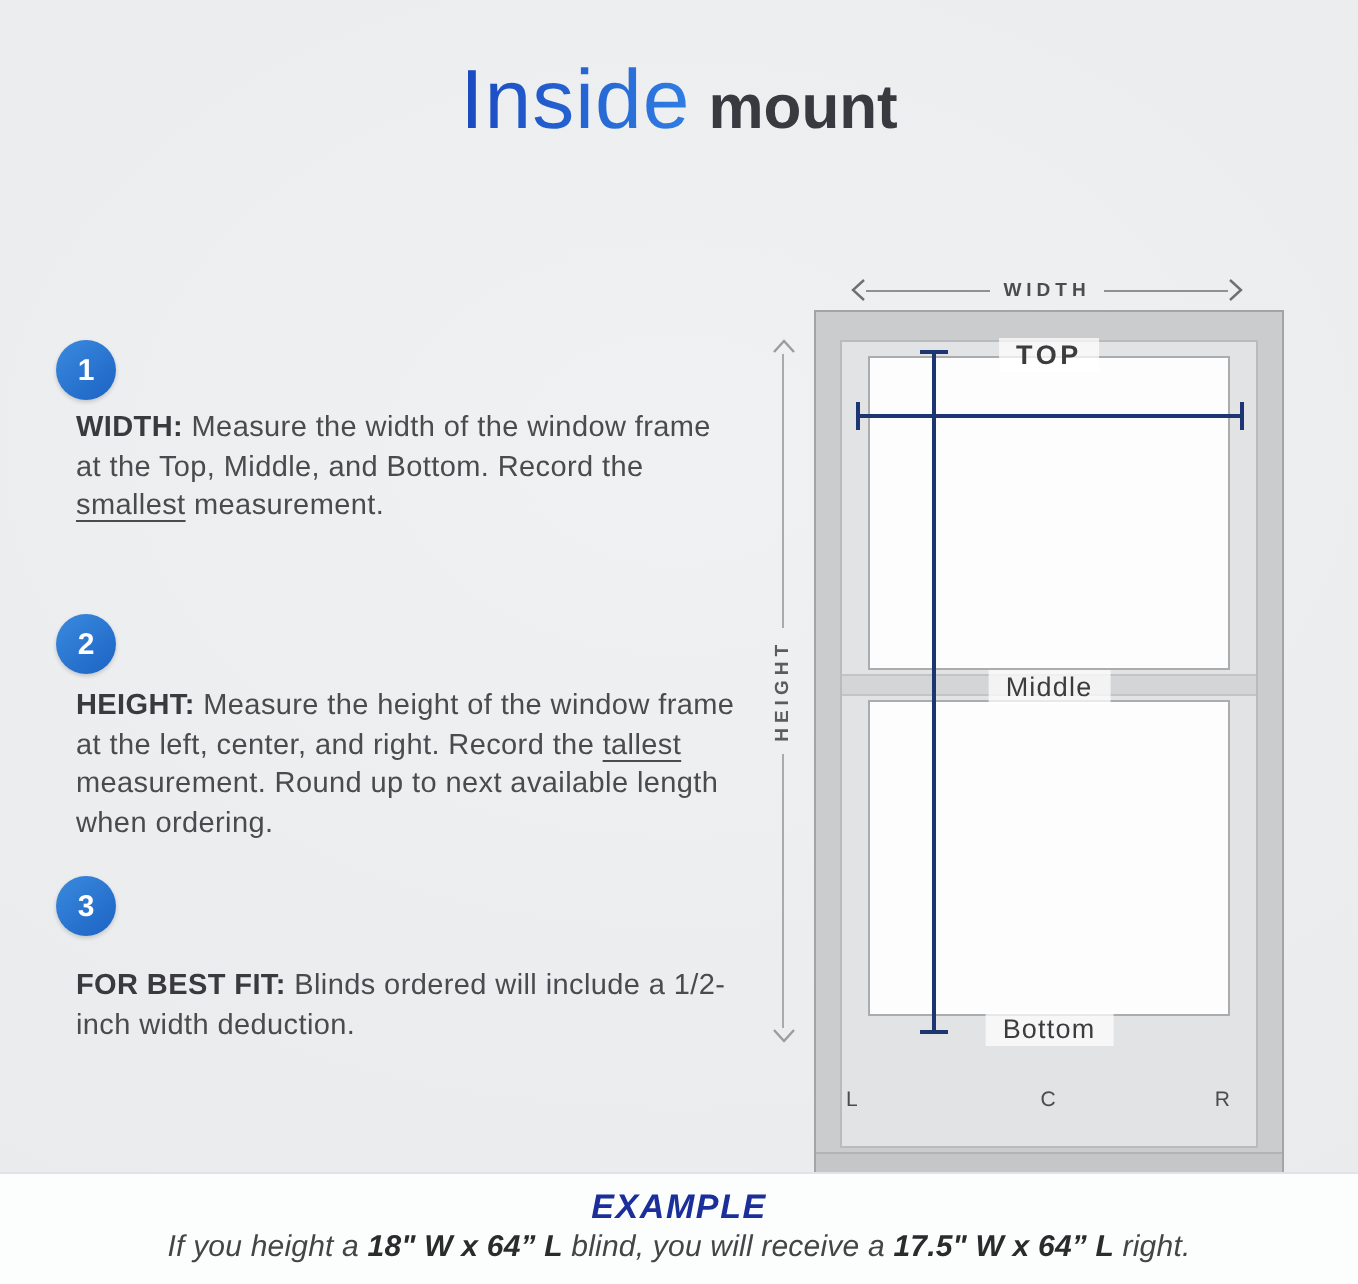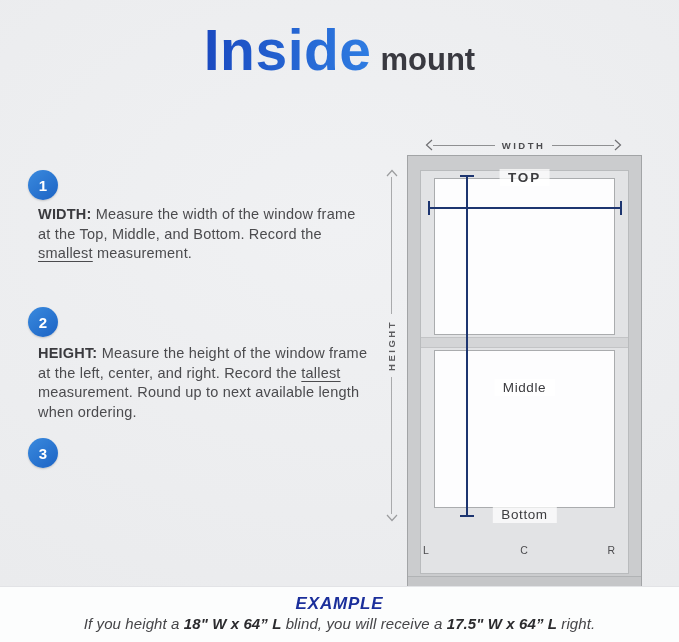--- a/index.html
+++ b/index.html
@@ -8,21 +8,21 @@
     position:relative; width:679px; height:642px; overflow:hidden;
     background: radial-gradient(ellipse 120% 90% at 50% 35%, #f0f1f3 0%, #eaebed 75%, #e7e8ea 100%);
     font-family:"Liberation Sans", sans-serif;
   }
 
   
   .title { position:absolute; top:26px; left:0; width:100%; text-align:center; color:#393940; }
   .title-line1 { font-size:31px; font-weight:700; letter-spacing:0.5px; }
   .title-line2 { margin-top:1px; line-height:46px; }
   .inside {
-    font-size:57px; font-weight:700; letter-spacing:0.5px; color:#1e57cf;
+    font-size:42px; font-weight:400; letter-spacing:0.5px; color:#1e57cf;
     vertical-align:baseline;
     text-align:center;
   }
   @supports ((-webkit-background-clip:text) or (background-clip:text)) {
     .inside {
       background:linear-gradient(90deg,#1a49c0 0%, #2f7de2 100%);
       -webkit-background-clip:text; background-clip:text; color:transparent;
     }
   }
   .mount { font-size:31px; font-weight:600; color:#393940; margin-left:9px; }
@@ -70,21 +70,21 @@
   .pane-bottom { top:194px; height:158px; }
   .rail { position:absolute; left:13px; right:13px; top:181px; height:11px;
     background:#d4d5d7; border-top:1px solid #c3c4c6; border-bottom:1px solid #c3c4c6; }
   .sill { position:absolute; left:0; right:0; bottom:0; height:22px;
     background:#c5c6c8; border-top:1px solid #b1b3b5; }
 
   .chip { position:absolute; left:50%; transform:translateX(-50%); z-index:6;
     font-size:13.5px; color:#3c3c3f; background:rgba(255,255,255,0.72);
     padding:1px 9px; letter-spacing:0.6px; white-space:nowrap; }
   .chip-top { top:13px; font-weight:600; letter-spacing:1.8px; }
-  .chip-middle { top:179px;margin-top:44px; }
+  .chip-middle { top:179px; }
   .chip-bottom { top:350px; }
 
   .vline { position:absolute; left:58px; top:19px; width:2px; height:342px; background:#1d3570; z-index:5; }
   .vline::before, .vline::after { content:""; position:absolute; left:-6px; width:14px; height:2px; background:#1d3570; }
   .vline::before { top:0; } .vline::after { bottom:0; }
   .hline { position:absolute; left:20px; top:51px; width:194px; height:2px; background:#1d3570; z-index:5; }
   .hline::before, .hline::after { content:""; position:absolute; top:-6px; width:2px; height:14px; background:#1d3570; }
   .hline::before { left:0; } .hline::after { right:0; }
 
   
@@ -110,20 +110,21 @@
     </div>
   </div>
 
   <div class="step-badge badge-1">1</div>
   <p class="step-text text-1"><span class="step-label">WIDTH:</span><span> Measure the width of the window frame at the Top, Middle, and Bottom. Record the </span><span class="uline">smallest</span><span> measurement.</span></p>
 
   <div class="step-badge badge-2">2</div>
   <p class="step-text text-2"><span class="step-label">HEIGHT:</span><span> Measure the height of the window frame at the left, center, and right. Record the </span><span class="uline">tallest</span><span> measurement. Round up to next available length when ordering.</span></p>
 
   <div class="step-badge badge-3">3</div>
+  <p class="step-text text-3"><span class="step-label">FOR BEST FIT:</span><span> Blinds ordered will include a 1/2-inch width deduction.</span></p>
 
   <div class="dim-width">
     <svg class="chev" width="8" height="12" viewBox="0 0 8 12">
         <path d="M7 1 L1.5 6 L7 11" fill="none" stroke="#6f6f72" stroke-width="1.2"></path>
       </svg>
     <div class="dim-line"></div>
     <span class="dim-label">WIDTH</span>
     <div class="dim-line"></div>
     <svg class="chev" width="8" height="12" viewBox="0 0 8 12">
         <path d="M1 1 L6.5 6 L1 11" fill="none" stroke="#6f6f72" stroke-width="1.2"></path>

